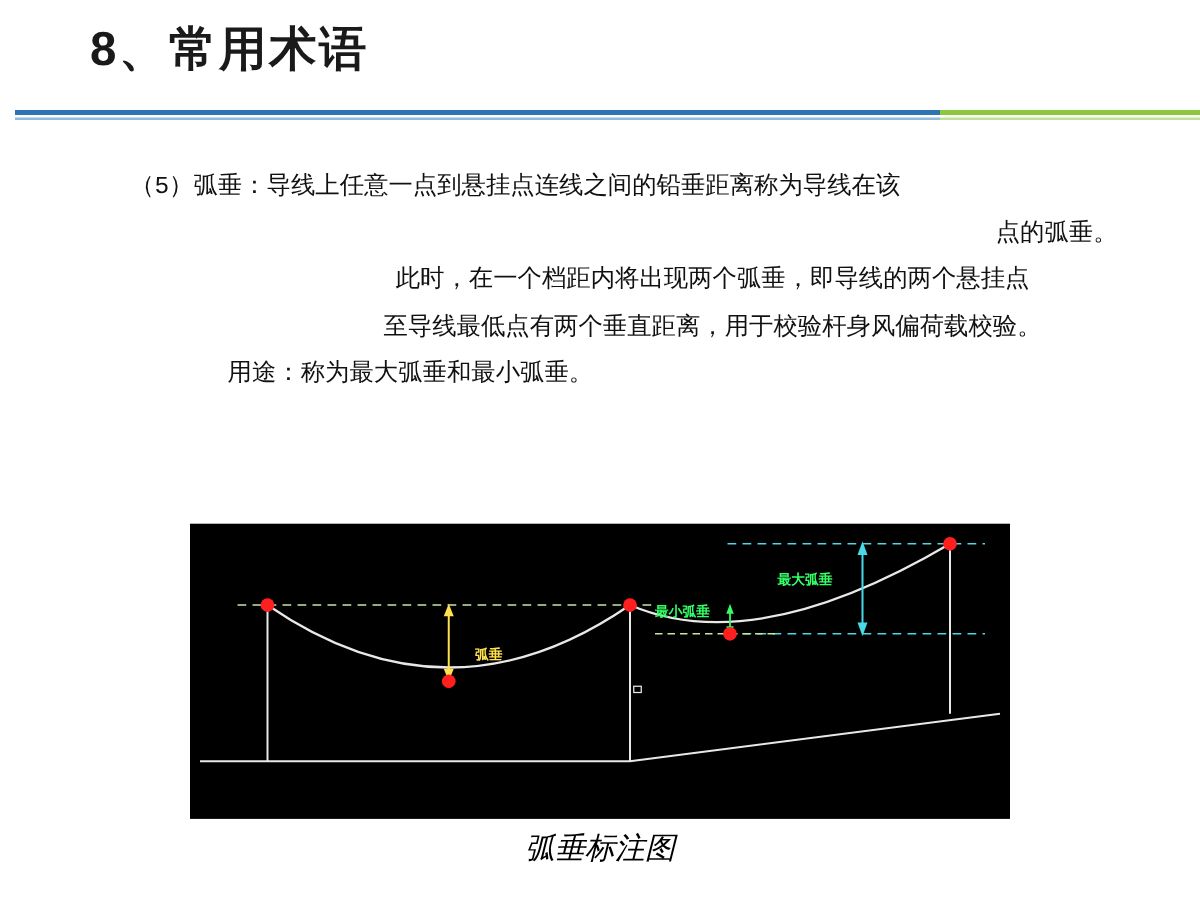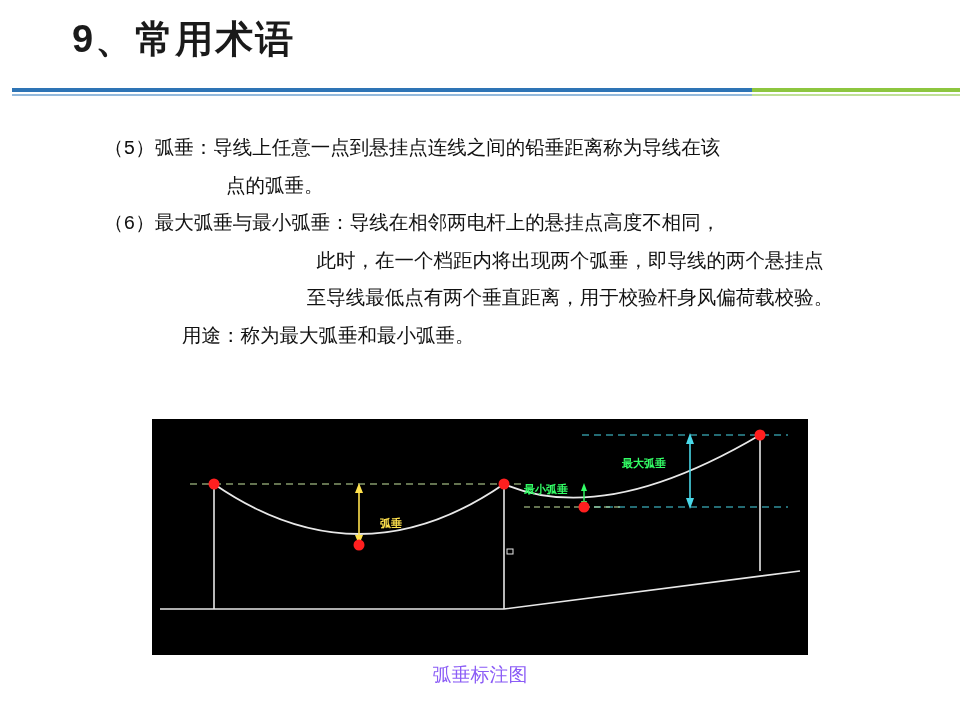--- a/index.html
+++ b/index.html
@@ -72,21 +72,21 @@
     font-size: 19.5px;
     color: #111;
     line-height: 1.62;
     font-family: Liberation Mono, monospace;
   }
   .para {
     margin: 0 0 6px 0;
     text-indent: 0;
   }
   .p-ind-1 { padding-left: 0px; }
-  .p-ind-2 { padding-left: 122px; }
+  .p-ind-2 { padding-left: 122px; text-align: right; }
   .p-ind-3 { padding-left: 142px; text-align: center; }
   .p-ind-4 { padding-left: 78px; }
 
   
   .figure-wrap {
     position: absolute;
     left: 152px;
     top: 419px;
     width: 656px;
     height: 236px;
@@ -96,38 +96,38 @@
     height: 100%;
     background: #000000;
     display: block;
   }
   .figure-caption {
     position: absolute;
     left: 0;
     top: 662px;
     width: 960px;
     text-align: center;
-    font-size: 19px;
-    color: #8b5cf6;
+    font-size: 24px;
+    color: #000000;
+    font-style: italic;
   }
 </style>
 </head>
 <body>
 
-<div class="slide-title">9、常用术语</div>
+<div class="slide-title">8、常用术语</div>
 
 <div class="rule-blue"></div>
 <div class="rule-blue-thin"></div>
 <div class="rule-green"></div>
 <div class="rule-green-thin"></div>
 
 <div class="body-block">
   <p class="para p-ind-1">（5）弧垂：导线上任意一点到悬挂点连线之间的铅垂距离称为导线在该</p>
   <p class="para p-ind-2">点的弧垂。</p>
-  <p class="para p-ind-1">（6）最大弧垂与最小弧垂：导线在相邻两电杆上的悬挂点高度不相同，</p>
   <p class="para p-ind-3">此时，在一个档距内将出现两个弧垂，即导线的两个悬挂点</p>
   <p class="para p-ind-3">至导线最低点有两个垂直距离，用于校验杆身风偏荷载校验。</p>
   <p class="para p-ind-4">用途：称为最大弧垂和最小弧垂。</p>
 </div>
 
 <div class="figure-wrap">
   <svg class="figure" viewBox="0 0 656 236">
     <rect x="0" y="0" width="656" height="236" fill="#000000"></rect>
 
     <path d="M 8 190 L 352 190 L 648 152" stroke="#e8e8e8" stroke-width="1.6" fill="none"></path>

